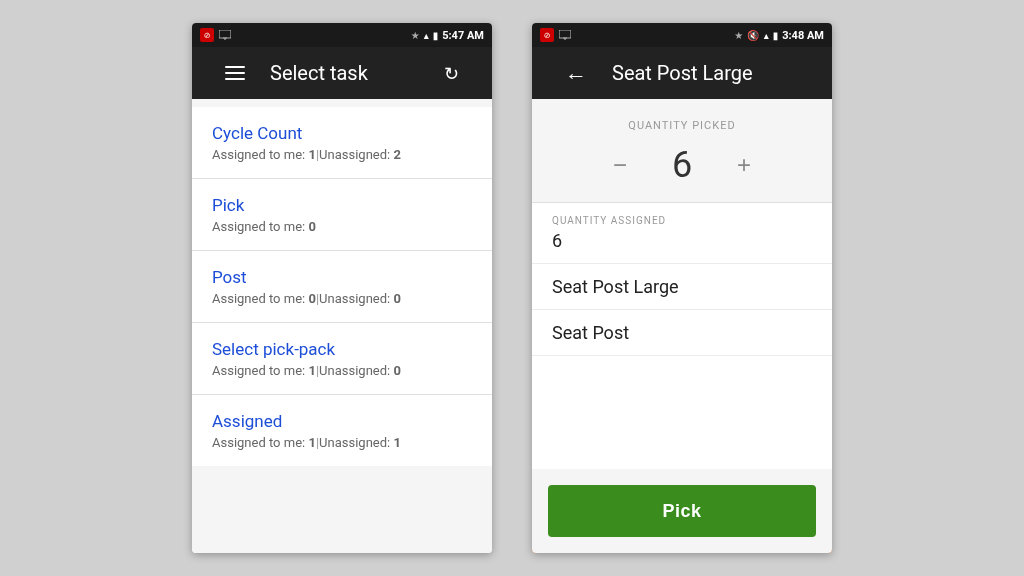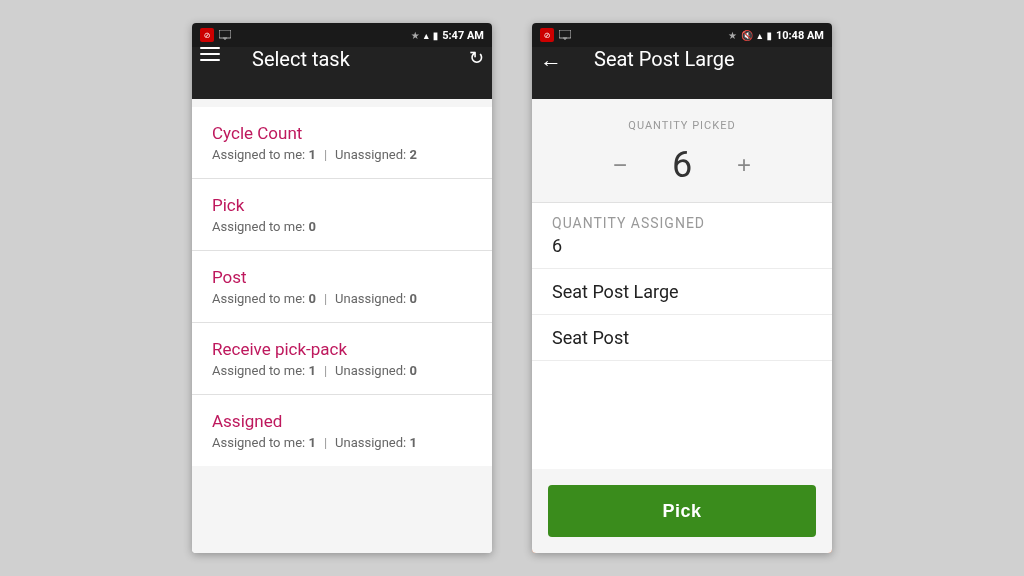--- a/index.html
+++ b/index.html
@@ -73,23 +73,24 @@
       color: #fff;
       font-weight: bold;
       text-align: center;
     }
 
     
     .app-bar {
       background: #222;
       height: 52px;
       display: flex;
-      padding: 0 8px;
+      align-items: center;
+      padding: 0 33px;
       flex-shrink: 0;
-      gap: 32px;
+      gap: 25px;
     }
     .app-bar-title {
       color: #fff;
       font-size: 20px;
       font-weight: 400;
       flex: 1;
     }
     .hamburger-icon {
       color: #fff;
       font-size: 20px;
@@ -127,28 +128,27 @@
       background: #fff;
       padding: 16px 20px;
       border-bottom: 1px solid #e0e0e0;
       cursor: pointer;
     }
     .task-item:last-child {
       border-bottom: none;
     }
     .task-name {
       font-size: 17px;
-      color: #be185d;
+      color: #1d4ed8;
       margin-bottom: 4px;
     }
     .task-meta {
       font-size: 13px;
       color: #666;
       display: flex;
-      gap: 8px;
       align-items: center;
     }
     .task-meta-separator {
       color: #999;
     }
 
     
     .detail-content {
       flex: 1;
       overflow-y: auto;
@@ -198,21 +198,21 @@
 
     .detail-fields {
       background: #fff;
       flex: 1;
     }
     .detail-field {
       padding: 12px 20px;
       border-bottom: 1px solid #ececec;
     }
     .detail-field-label {
-      font-size: 14px;
+      font-size: 10px;
       color: #999;
       letter-spacing: 1px;
       text-transform: uppercase;
       margin-bottom: 4px;
     }
     .detail-field-value {
       font-size: 18px;
       color: #222;
     }
 
@@ -285,21 +285,21 @@
     </div>
     <div class="task-item">
       <div class="task-name">Post</div>
       <div class="task-meta">
         <span>Assigned to me: <strong>0</strong></span>
         <span class="task-meta-separator">|</span>
         <span>Unassigned: <strong>0</strong></span>
       </div>
     </div>
     <div class="task-item">
-      <div class="task-name">Receive pick-pack</div>
+      <div class="task-name">Select pick-pack</div>
       <div class="task-meta">
         <span>Assigned to me: <strong>1</strong></span>
         <span class="task-meta-separator">|</span>
         <span>Unassigned: <strong>0</strong></span>
       </div>
     </div>
     <div class="task-item">
       <div class="task-name">Assigned</div>
       <div class="task-meta">
         <span>Assigned to me: <strong>1</strong></span>
@@ -321,21 +321,21 @@
             <line x1="4" y1="8" x2="8" y2="8" stroke="#aaa" stroke-width="1.2"></line>
             <line x1="6" y1="8" x2="6" y2="10" stroke="#aaa" stroke-width="1.2"></line>
           </svg>
       </div>
     </div>
     <div class="status-bar-right">
       <span style="font-size:10px;color:#aaa;">★</span>
       <span style="font-size:10px;color:#fff;">🔇</span>
       <span style="font-size:10px;color:#fff;">▴</span>
       <span style="font-size:10px;color:#fff;">▮</span>
-      <span class="time-text">10:48 AM</span>
+      <span class="time-text">3:48 AM</span>
     </div>
   </div>
 
   <div class="app-bar">
     <span class="back-icon">←</span>
     <span class="app-bar-title">Seat Post Large</span>
   </div>
 
   <div class="detail-content">
 

